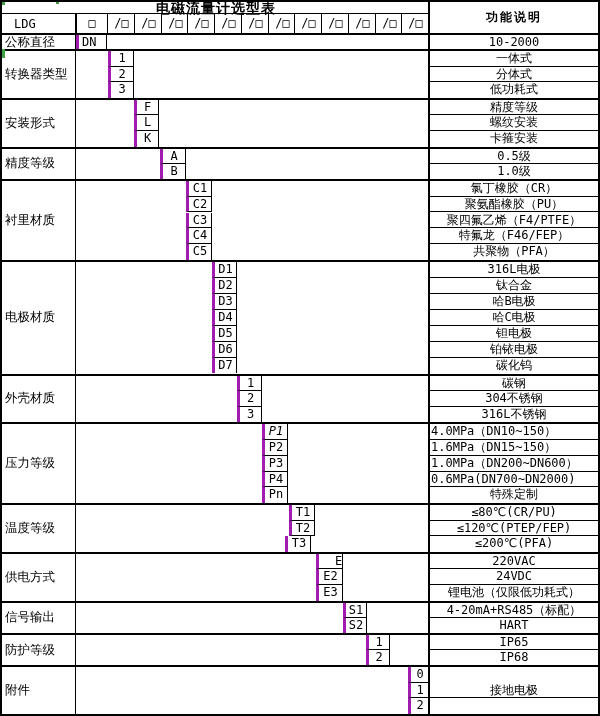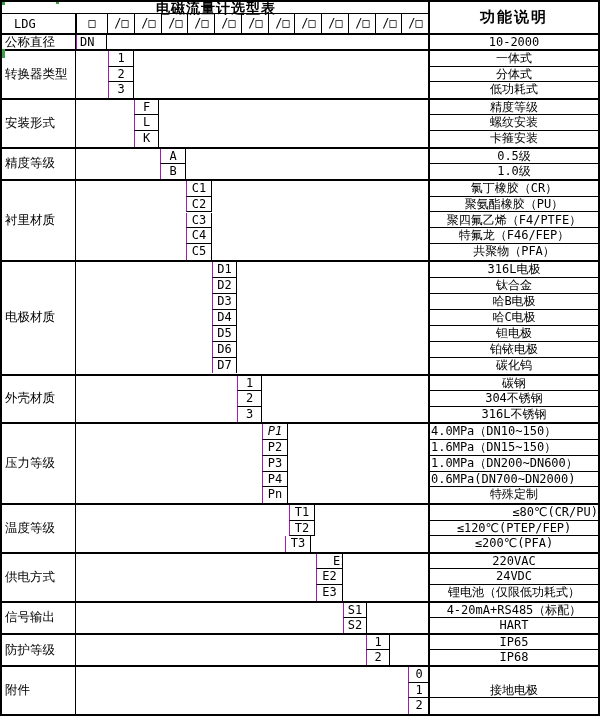--- a/index.html
+++ b/index.html
@@ -18,21 +18,21 @@
   }
   .title-cell {
     position:absolute; left:0; top:0; width:428px; height:12px;
     border-bottom:1px solid #000;
     text-align:center; font-weight:bold; font-size:14px; line-height:12px;
     letter-spacing:1px;
   }
   .desc-header {
     position:absolute; left:428px; top:0; width:168px; height:31px;
     display:flex; align-items:center; justify-content:center;
-    font-weight:bold; font-size:15px; letter-spacing:2px;
+    font-weight:bold; font-size:12px; letter-spacing:2px;
   }
   .ldg-row {
     position:absolute; left:0; top:12px; width:428px; height:19px;
   }
   .ldg-label {
     position:absolute; left:0; top:0; width:74px; height:100%;
     display:flex; align-items:center; padding-left:12px;
     font-size:12px;
   }
   .model-box {
@@ -45,21 +45,21 @@
     position:absolute; left:0; width:596px;
     border-top:2px solid #000;
   }
   .cat-label {
     position:absolute; left:0; top:0; width:74px; height:100%;
     display:flex; align-items:center; padding-left:3px;
     font-size:12.5px;
   }
   .code-cell {
     position:absolute;
-    border-left:1px solid #a21caf; border-right:1px solid #000;
+    border-left:3px solid #a21caf; border-right:1px solid #000;
     background:#fff;
     font-size:12px; text-align:center; overflow:hidden; white-space:nowrap;
   }
   .code-cell.rb { border-bottom:1px solid #000; }
   .code-cell.left-align { text-align:left; padding-left:3px; }
   .desc-cell {
     position:absolute; left:428px; width:168px;
     font-size:12px; text-align:center; overflow:hidden; white-space:nowrap;
   }
   .desc-cell.rb { border-bottom:1px solid #000; }
@@ -178,21 +178,21 @@
         <div class="code-cell rb" style="left: 260px; width: 26px; top: 31.63px; height: 15.81px; line-height: 14.81px;">P3</div>
         <div class="desc-cell rb left-align" style="top: 31.63px; height: 15.81px; line-height: 14.81px;">1.0MPa（DN200~DN600）</div>
         <div class="code-cell rb" style="left: 260px; width: 26px; top: 47.44px; height: 15.81px; line-height: 14.81px;">P4</div>
         <div class="desc-cell rb left-align" style="top: 47.44px; height: 15.81px; line-height: 14.81px;">0.6MPa(DN700~DN2000)</div>
         <div class="code-cell" style="left: 260px; width: 26px; top: 63.26px; height: 15.81px; line-height: 15.81px;">Pn</div>
         <div class="desc-cell" style="top: 63.26px; height: 15.81px; line-height: 15.81px;">特殊定制</div>
       </div>
       <div class="block" style="top: 501.2px; height: 48.6px;">
         <div class="cat-label">温度等级</div>
         <div class="code-cell rb" style="left: 287px; width: 26px; top: 0px; height: 15.55px; line-height: 14.55px;">T1</div>
-        <div class="desc-cell rb" style="top: 0px; height: 15.55px; line-height: 14.55px; text-align: right;">≤80℃(CR/PU)</div>
+        <div class="desc-cell rb" style="top: 0px; height: 15.55px; line-height: 14.55px;">≤80℃(CR/PU)</div>
         <div class="code-cell rb" style="left: 287px; width: 26px; top: 15.55px; height: 15.55px; line-height: 14.55px;">T2</div>
         <div class="desc-cell rb" style="top: 15.55px; height: 15.55px; line-height: 14.55px;">≤120℃(PTEP/FEP)</div>
         <div class="code-cell" style="left: 283px; width: 26px; top: 31.1px; height: 15.55px; line-height: 15.55px;">T3</div>
         <div class="desc-cell" style="top: 31.1px; height: 15.55px; line-height: 15.55px;">≤200℃(PFA)</div>
       </div>
       <div class="block" style="top: 549.9px; height: 48.6px;">
         <div class="cat-label">供电方式</div>
         <div class="code-cell rb" style="left: 314px; width: 27px; top: 0px; height: 15.55px; line-height: 14.55px; padding-left: 16px;">E1</div>
         <div class="desc-cell rb" style="top: 0px; height: 15.55px; line-height: 14.55px;">220VAC</div>
         <div class="code-cell rb" style="left: 314px; width: 27px; top: 15.55px; height: 15.55px; line-height: 14.55px;">E2</div>

